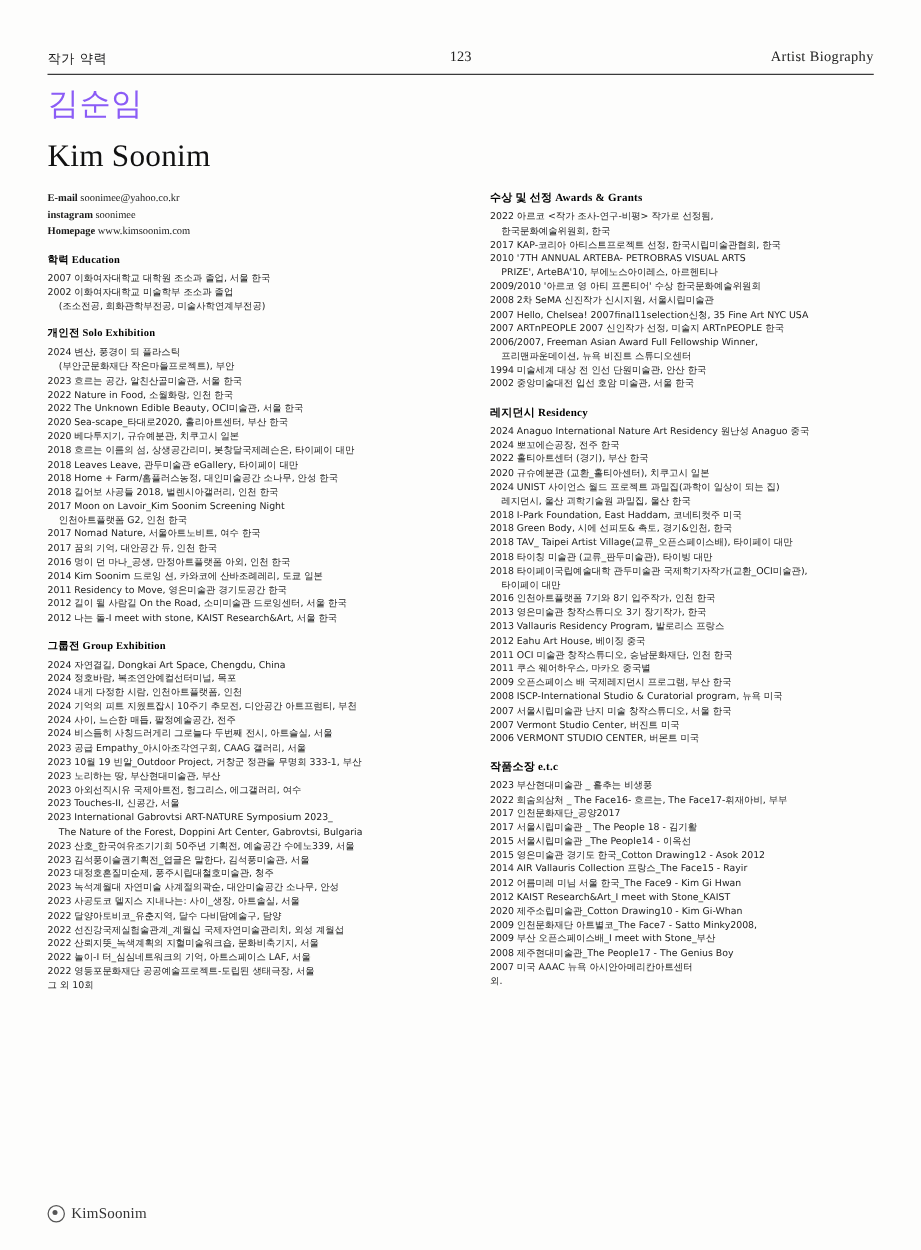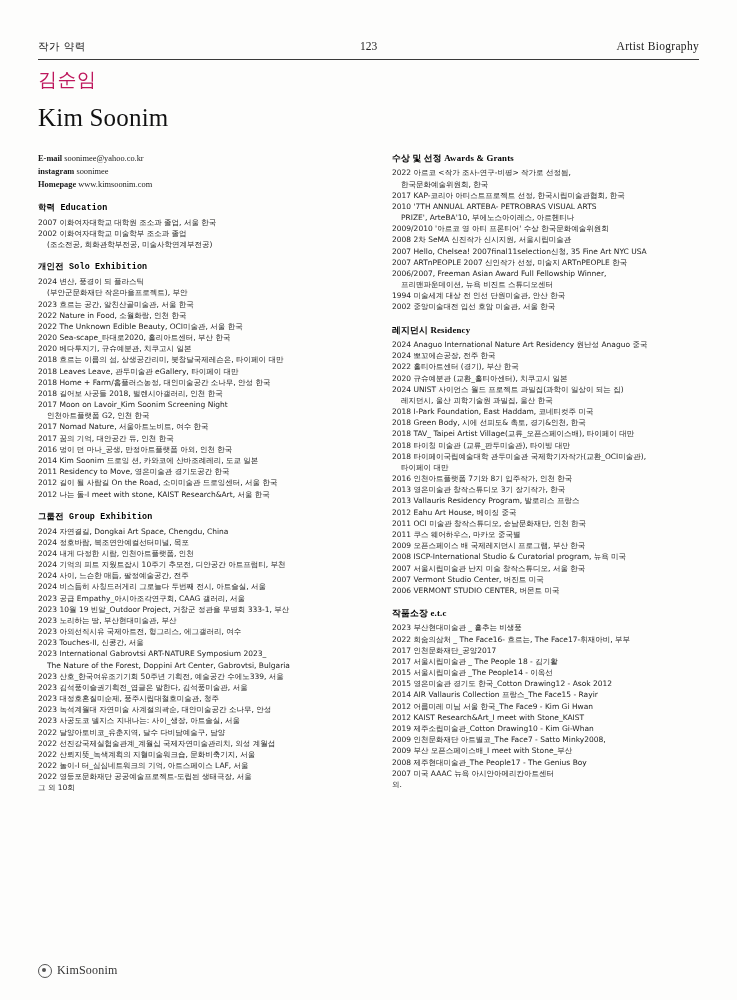--- a/index.html
+++ b/index.html
@@ -56,25 +56,25 @@
   }
   
   .title-block {
     position: absolute;
     left: 38px;
     top: 68px;
     width: 400px;
   }
   .title-ko {
     font-family: "DejaVu Sans", sans-serif;
-    font-size: 19px;
+    font-size: 25px;
     font-weight: 400;
     letter-spacing: 0.5px;
     line-height: 1.22;
-    color: #be185d;
+    color: #8b5cf6;
   }
   .title-en {
     font-family: "Liberation Serif", serif;
     font-size: 25px;
     font-weight: 400;
     letter-spacing: 0.2px;
     line-height: 1.2;
     margin-top: 12px;
     color: #111;
   }
@@ -98,21 +98,21 @@
     line-height: 1.55;
     white-space: nowrap;
   }
   .contact .lbl {
     font-weight: bold;
   }
   .sect {
     margin-bottom: 11px;
   }
   .sect-head {
-    font-family: Liberation Mono, monospace;
+    font-family: Liberation Serif, serif;
     font-weight: bold;
     font-size: 8.4px;
     letter-spacing: 0.2px;
     margin-bottom: 2.5px;
     color: #000;
   }
   .sect-head.serifhead {
     font-family: "Liberation Serif", serif;
     font-weight: bold;
     font-size: 8.8px;
@@ -311,21 +311,21 @@
           <ul class="entries">
             <li>2023 부산현대미술관 _ 흩추는 비생풍</li>
             <li>2022 희숨의삼처 _ The Face16- 흐르는, The Face17-휘재아비, 부부</li>
             <li>2017 인천문화재단_공양2017</li>
             <li>2017 서울시립미술관 _ The People 18 - 김기활</li>
             <li>2015 서울시립미술관 _The People14 - 이옥선</li>
             <li>2015 영은미술관 경기도 한국_Cotton Drawing12 - Asok 2012</li>
             <li>2014 AIR Vallauris Collection 프랑스_The Face15 - Rayir</li>
             <li>2012 어름미레 미님 서울 한국_The Face9 - Kim Gi Hwan</li>
             <li>2012 KAIST Research&amp;Art_I meet with Stone_KAIST</li>
-            <li>2019 제주소립미술관_Cotton Drawing10 - Kim Gi-Whan</li>
+            <li>2020 제주소립미술관_Cotton Drawing10 - Kim Gi-Whan</li>
             <li>2009 인천문화재단 아트별코_The Face7 - Satto Minky2008,</li>
             <li>2009 부산 오픈스페이스배_I meet with Stone_부산</li>
             <li>2008 제주현대미술관_The People17 - The Genius Boy</li>
             <li>2007 미국 AAAC 뉴욕 아시안아메리칸아트센터</li>
             <li>외.</li>
           </ul>
         </div>
       </div>
   </div>
 

